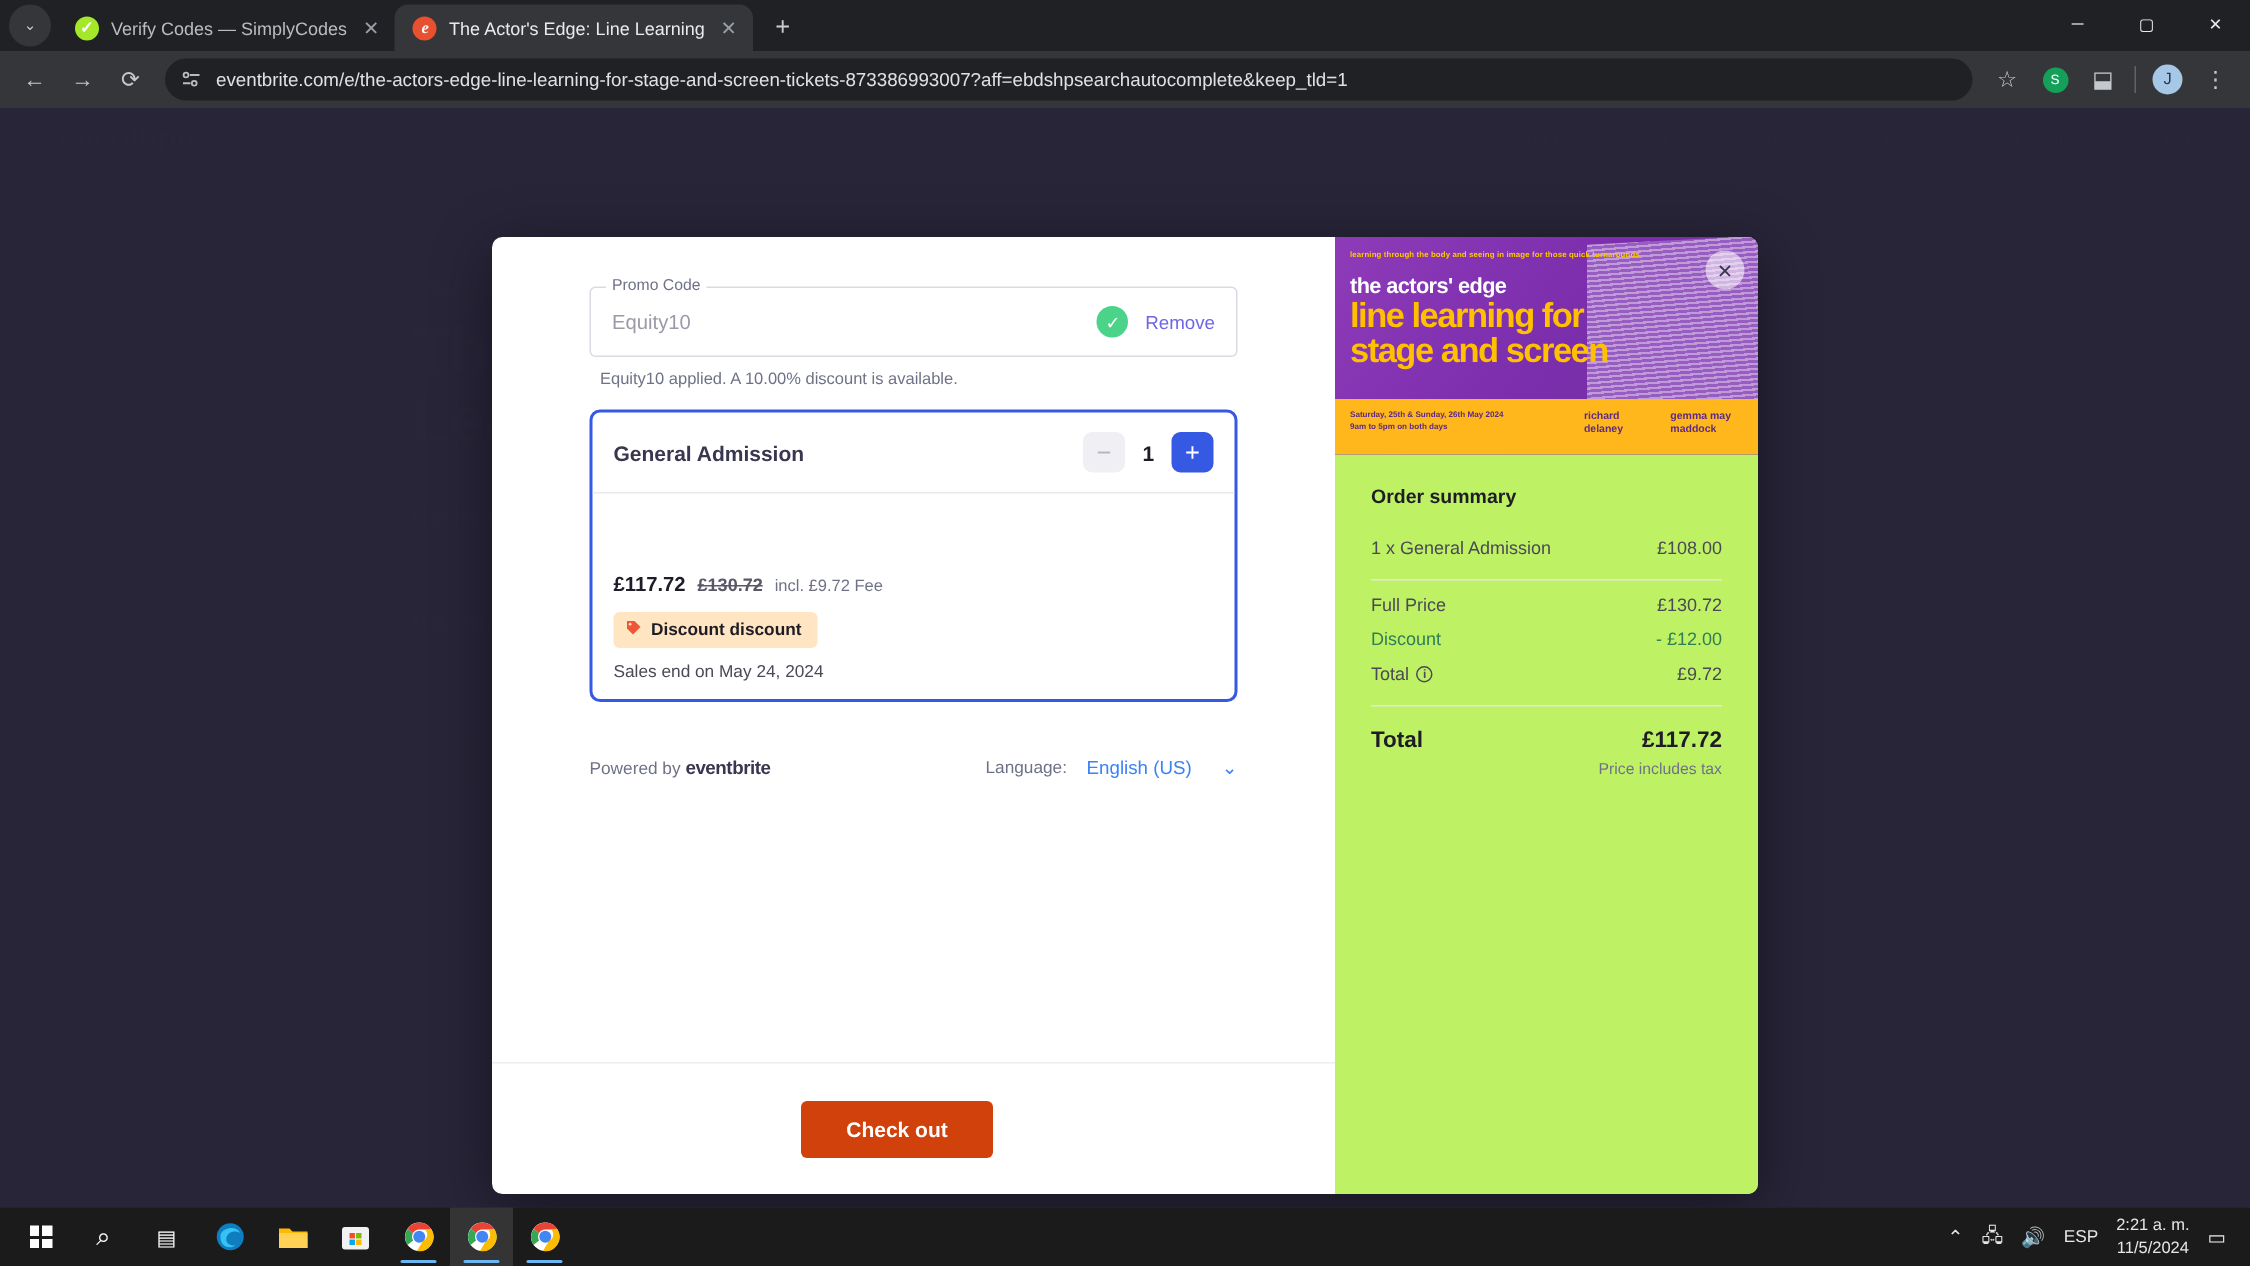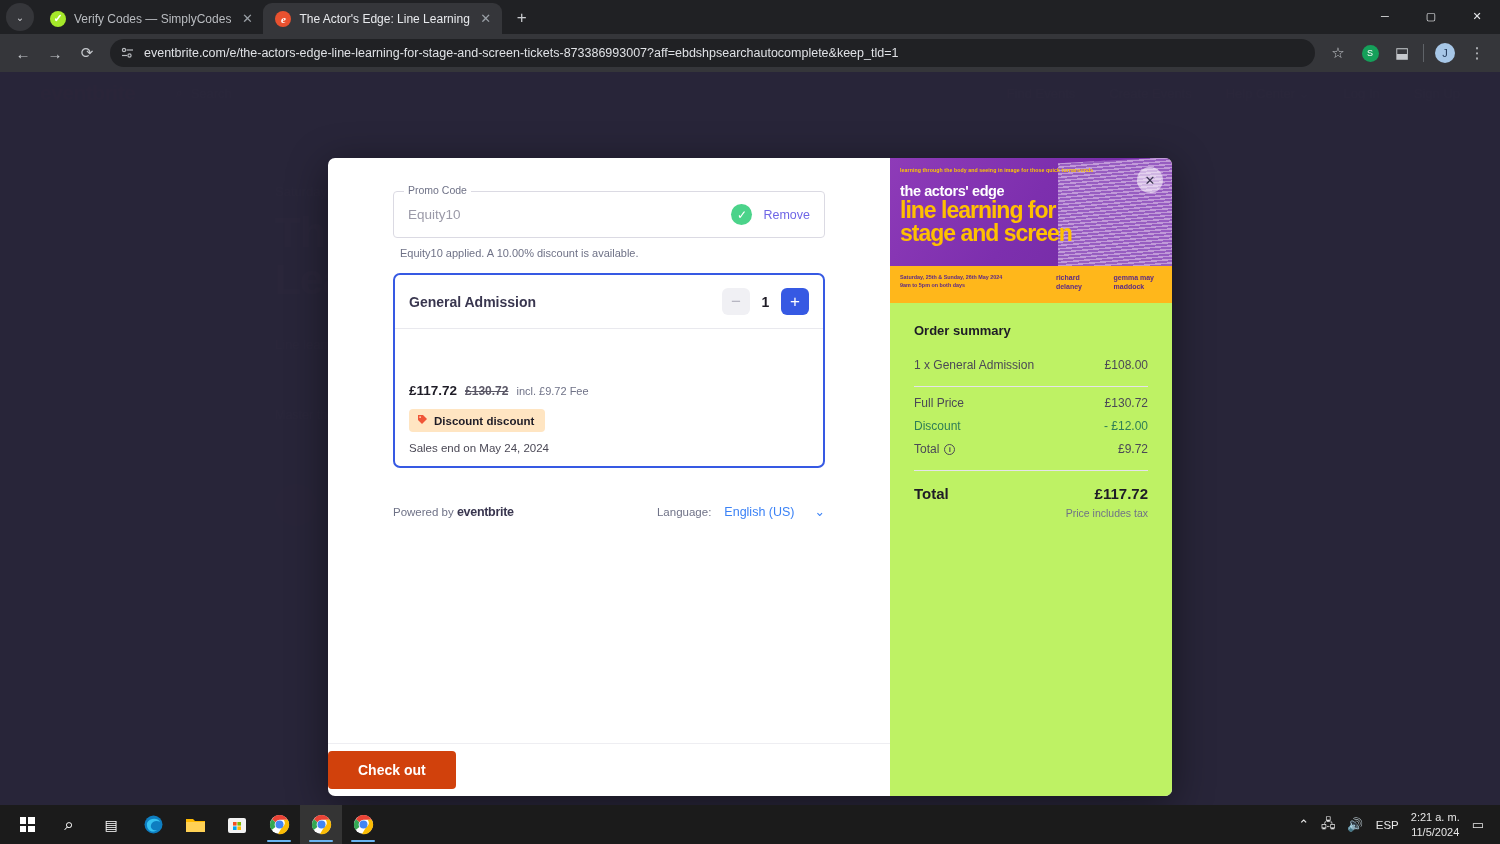--- a/index.html
+++ b/index.html
@@ -127,22 +127,22 @@
   .sales-end { font-size: 11.5px; color: #4b4956; margin-top: 10px; }
 
   
   .foot-row { display:flex; align-items:center; margin-top: 36px; }
   .powered { font-size: 11.5px; color: #6f7287; }
   .powered b { color: #39364f; font-size: 12.5px; letter-spacing: -.3px; }
   .lang-wrap { margin-left: auto; display:flex; align-items:center; gap: 13px; }
   .lang-label { font-size: 11.5px; color: #6f7287; }
   .lang-val { font-size: 12.5px; color: #3b82f6; display:flex; align-items:center; gap: 20px; }
 
-  .checkout-bar { border-top: 1px solid #eeeef2; height: 53px; display:flex; align-items:center;
-    justify-content: flex-start; padding-right: 22px; }
+  .checkout-bar { border-top: 1px solid #eeeef2; height: 88px; display:flex; align-items:center;
+    justify-content: center; padding-right: 22px; }
   .checkout-btn { background: #d1410c; color: #fff; font-size: 14px; font-weight: bold;
     border-radius: 4px; padding: 0 30px; height: 38px; display:flex; align-items:center; justify-content:center; }
 
   
   .modal-right { width: 282px; background: #bef264; position: relative; }
   .banner { height: 145px; position: relative; overflow: hidden;
     background: linear-gradient(125deg, #8e3bb8 0%, #7d2fae 45%, #6f2ba0 100%); }
   .banner-stack { position: absolute; right: -6px; top: 2px; width: 120px; height: 110px;
     background: repeating-linear-gradient(178deg, #c9a6de 0px, #c9a6de 1.5px, #9b62c4 1.5px, #9b62c4 3.4px);
     transform: skewY(-3deg); opacity: .9; }

